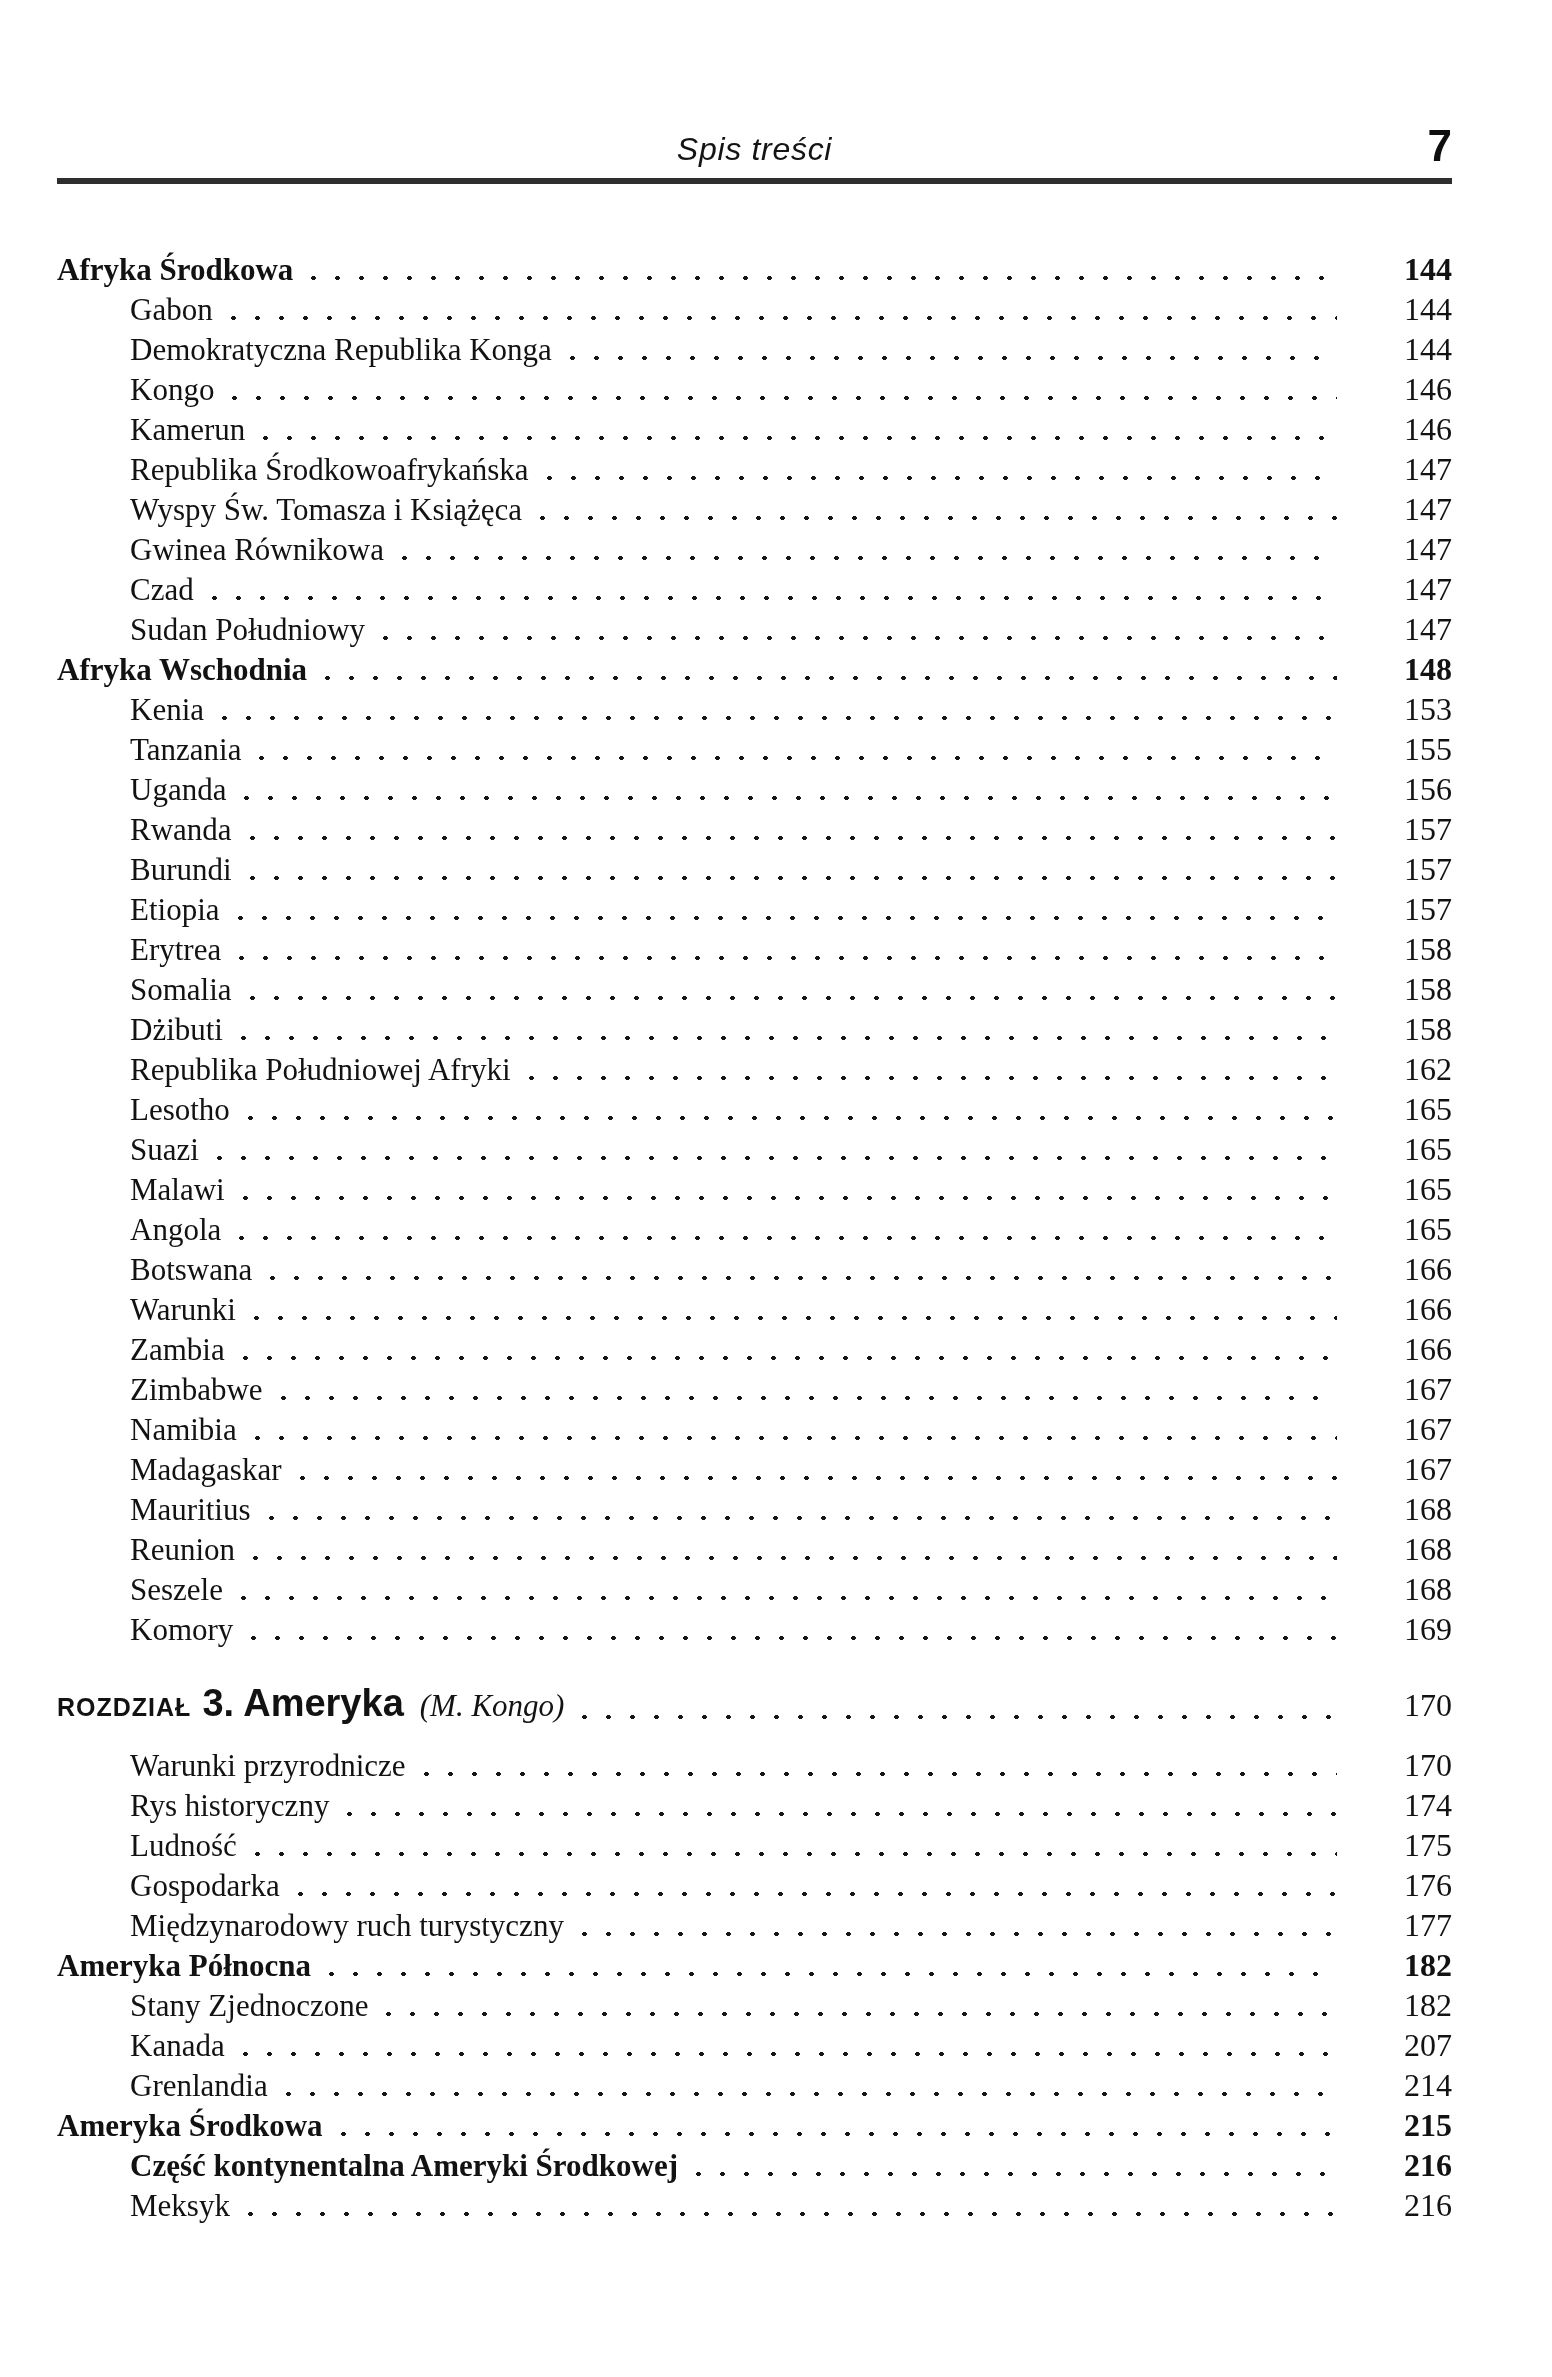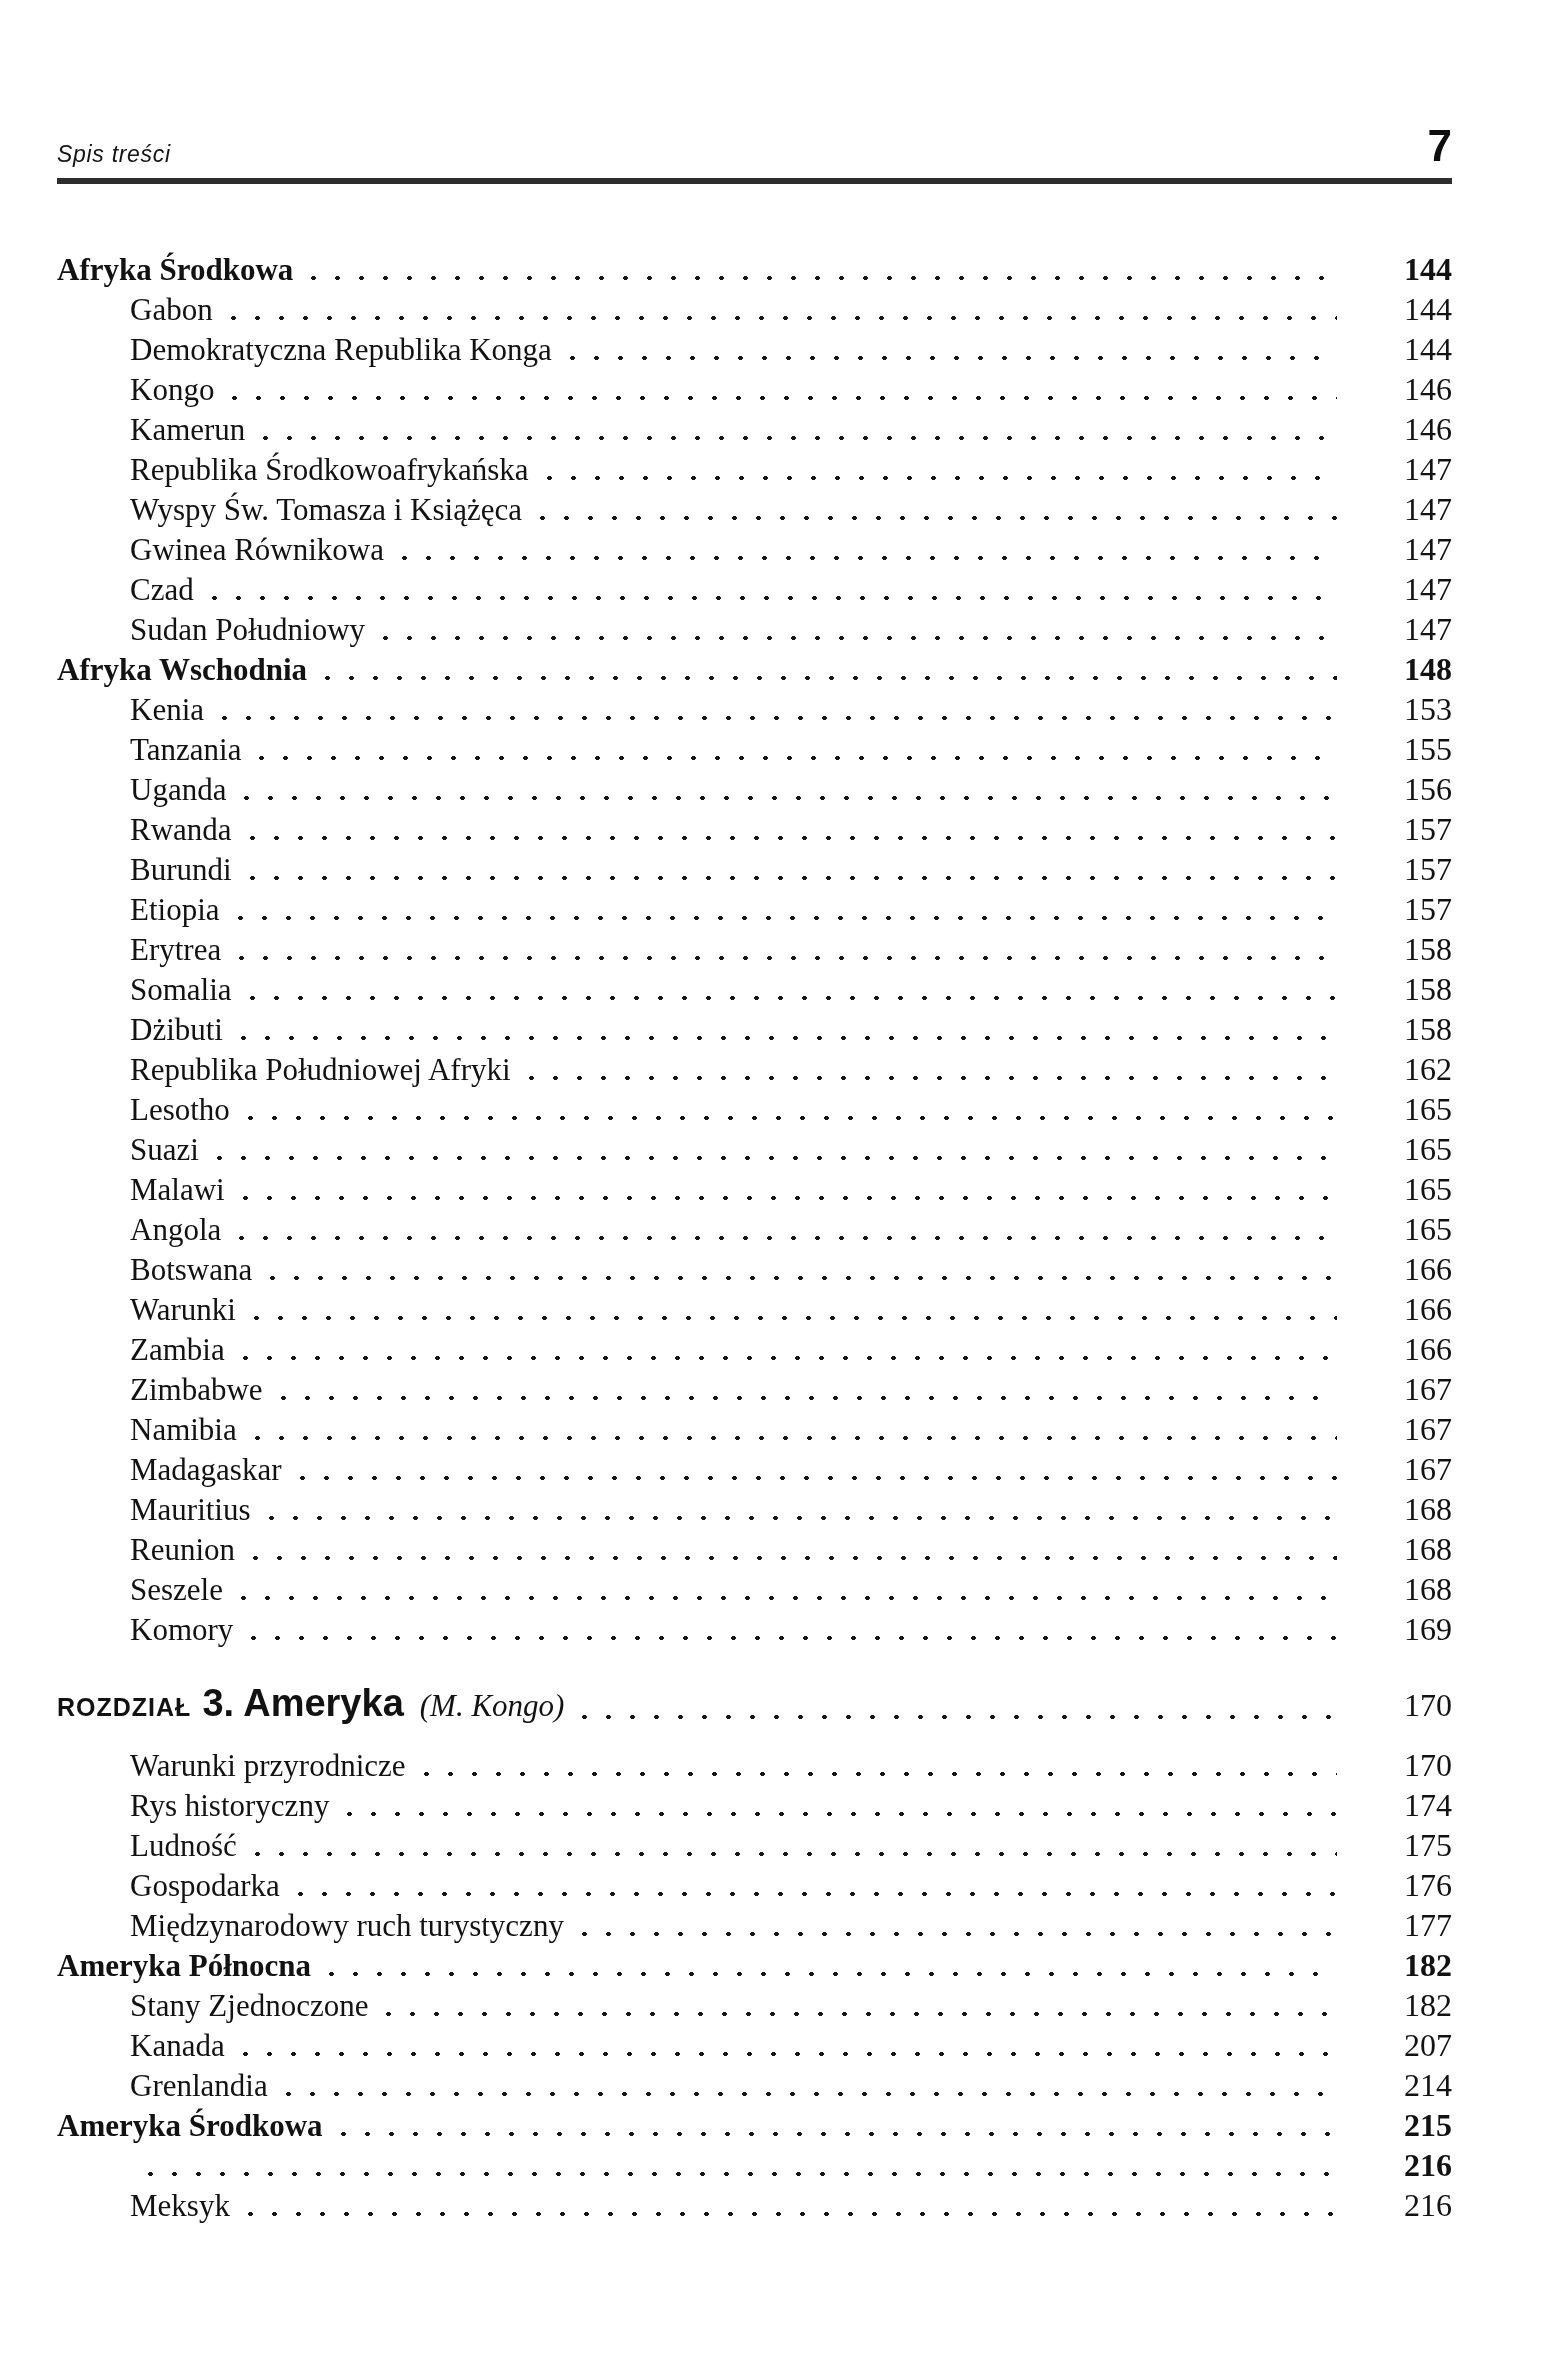--- a/index.html
+++ b/index.html
@@ -19,23 +19,24 @@
     top: 92px;
     width: 1395px;
     height: 86px;
     border-bottom: 6px solid #2e2e2e;
     box-sizing: content-box;
   }
   .running-head .head-title {
     position: absolute;
     left: 0; right: 0;
     bottom: 10.5px;
+    text-align: center;
     font-family: "Liberation Sans", sans-serif;
     font-style: italic;
-    font-size: 23px;
+    font-size: 32px;
     letter-spacing: 0.7px;
     color: #141414;
   }
   .running-head .head-pageno {
     position: absolute;
     right: 0;
     bottom: 6.6px;
     font-family: "Liberation Sans", sans-serif;
     font-weight: bold;
     font-size: 44px;
@@ -331,20 +332,21 @@
         <span class="label">Grenlandia</span>
         <span class="dots"></span>
         <span class="pageno">214</span>
       </div>
       <div class="row sec">
         <span class="label">Ameryka Środkowa</span>
         <span class="dots"></span>
         <span class="pageno">215</span>
       </div>
       <div class="row item bold-item">
+        <span class="label">Część kontynentalna Ameryki Środkowej</span>
         <span class="dots"></span>
         <span class="pageno">216</span>
       </div>
       <div class="row item">
         <span class="label">Meksyk</span>
         <span class="dots"></span>
         <span class="pageno">216</span>
       </div>
     </div>
 

